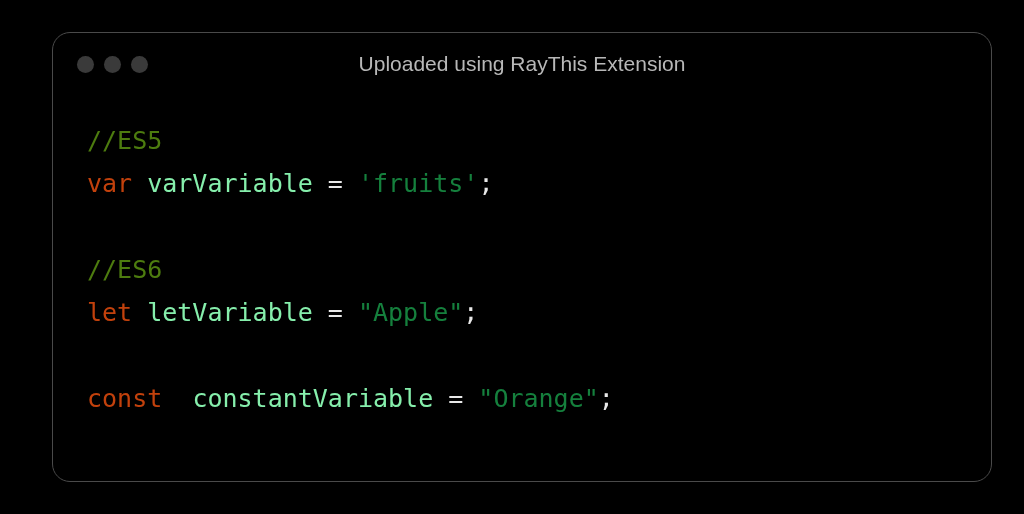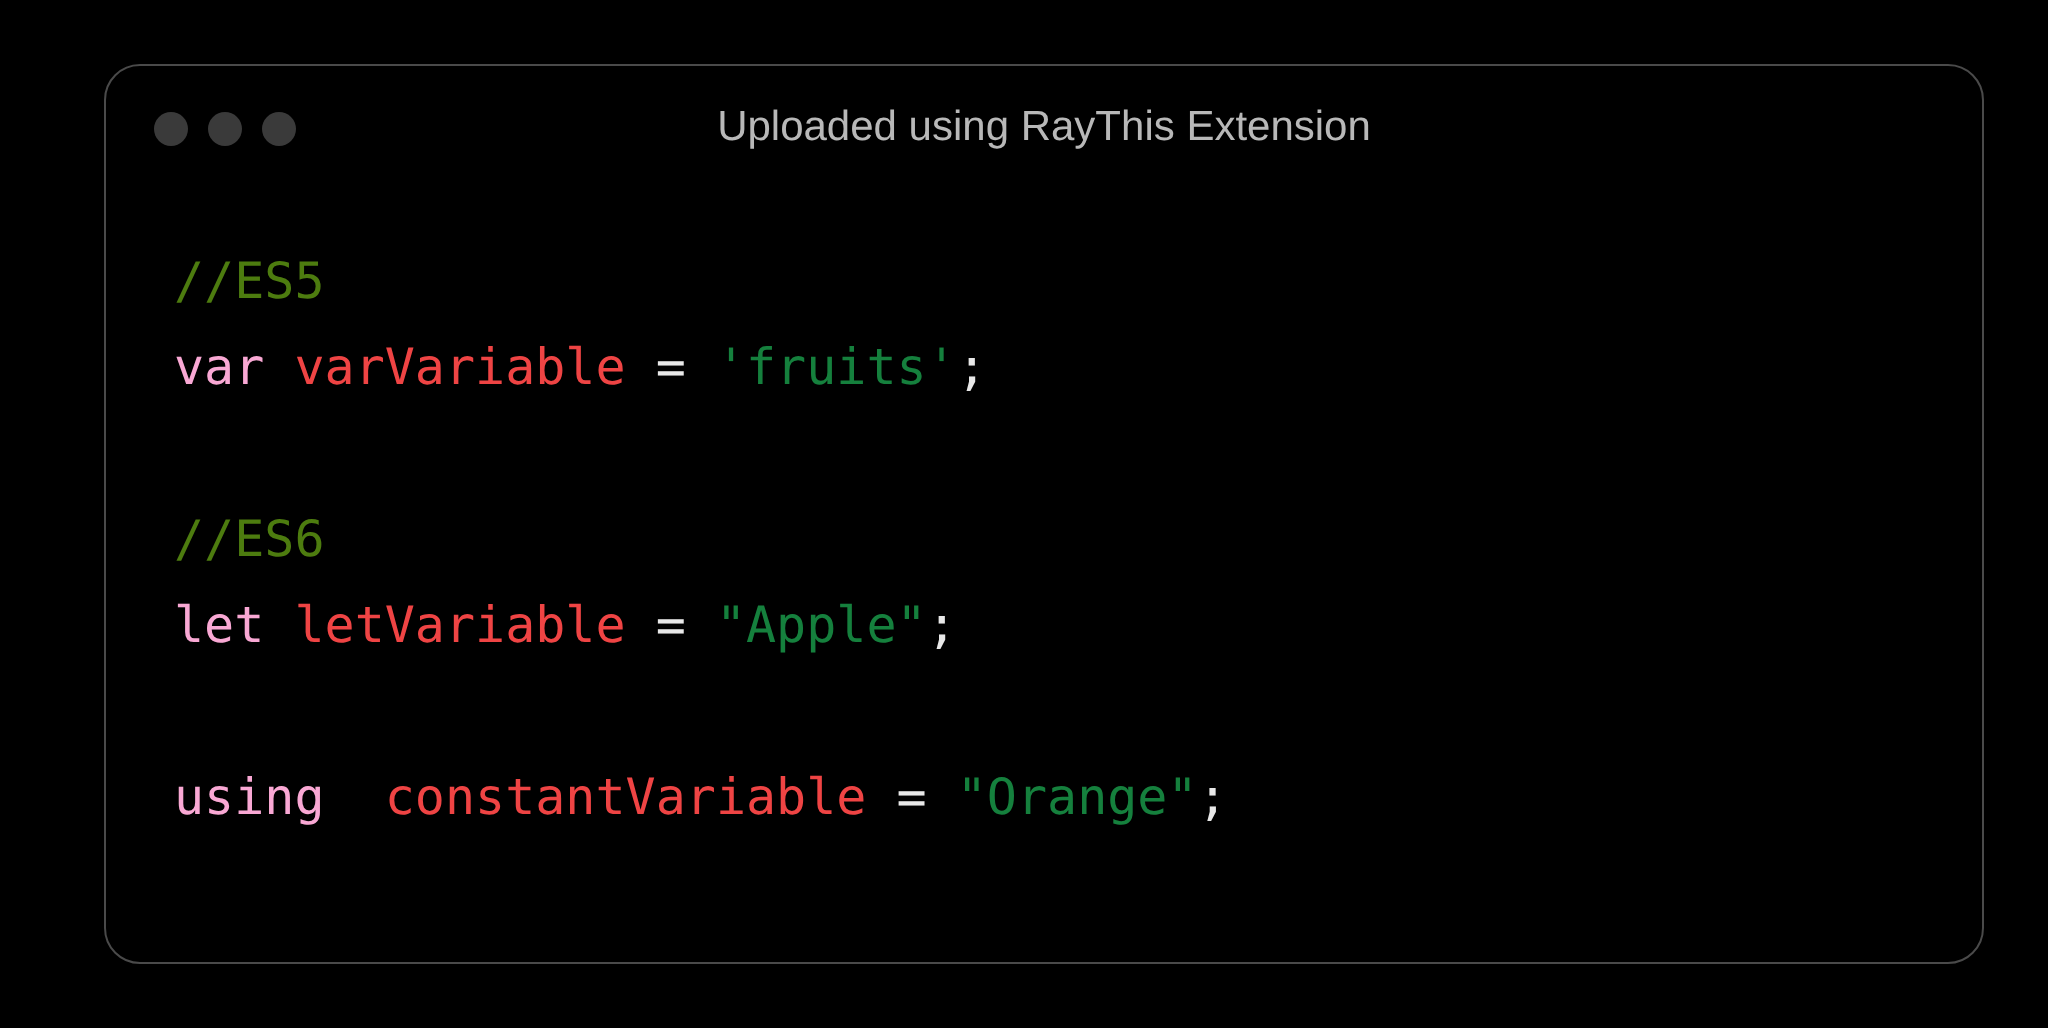--- a/index.html
+++ b/index.html
@@ -54,22 +54,22 @@
       pointer-events: none;
     }
     .code-area {
       padding: 30px 34px;
       font-size: 25px;
       line-height: 1.72;
       color: #e8e8e8;
       white-space: pre;
     }
     .comment { color: #4d7c0f; }
-    .keyword { color: #f9a8d4; }
-    .identifier { color: #ef4444; }
+    .keyword { color: #c2410c; }
+    .identifier { color: #86efac; }
     .operator { color: #e8e8e8; }
     .string { color: #15803d; }
     .punct { color: #e8e8e8; }
   </style>
 </head>
 <body>
 
 <div class="window">
   <div class="titlebar">
     <div class="dots">
@@ -78,14 +78,14 @@
       <div class="dot"></div>
     </div>
     <div class="title">Uploaded using RayThis Extension</div>
   </div>
   <div class="code-area"><span class="comment">//ES5</span>
 <span class="keyword">var</span> <span class="identifier">varVariable</span><span class="operator"> = </span><span class="string">'fruits'</span><span class="punct">;</span>
 <span></span>
 <span class="comment">//ES6</span>
 <span class="keyword">let</span> <span class="identifier">letVariable</span><span class="operator"> = </span><span class="string">"Apple"</span><span class="punct">;</span>
 <span></span>
-<span class="keyword">using</span><span>  </span><span class="identifier">constantVariable</span><span class="operator"> = </span><span class="string">"Orange"</span><span class="punct">;</span></div>
+<span class="keyword">const</span><span>  </span><span class="identifier">constantVariable</span><span class="operator"> = </span><span class="string">"Orange"</span><span class="punct">;</span></div>
 </div>
 
 </body></html>

